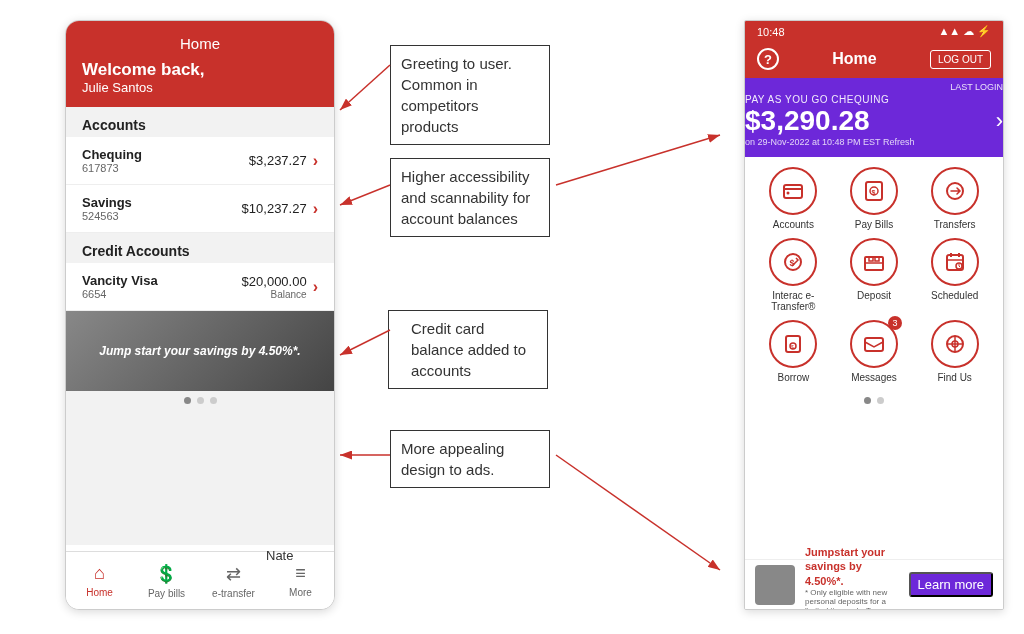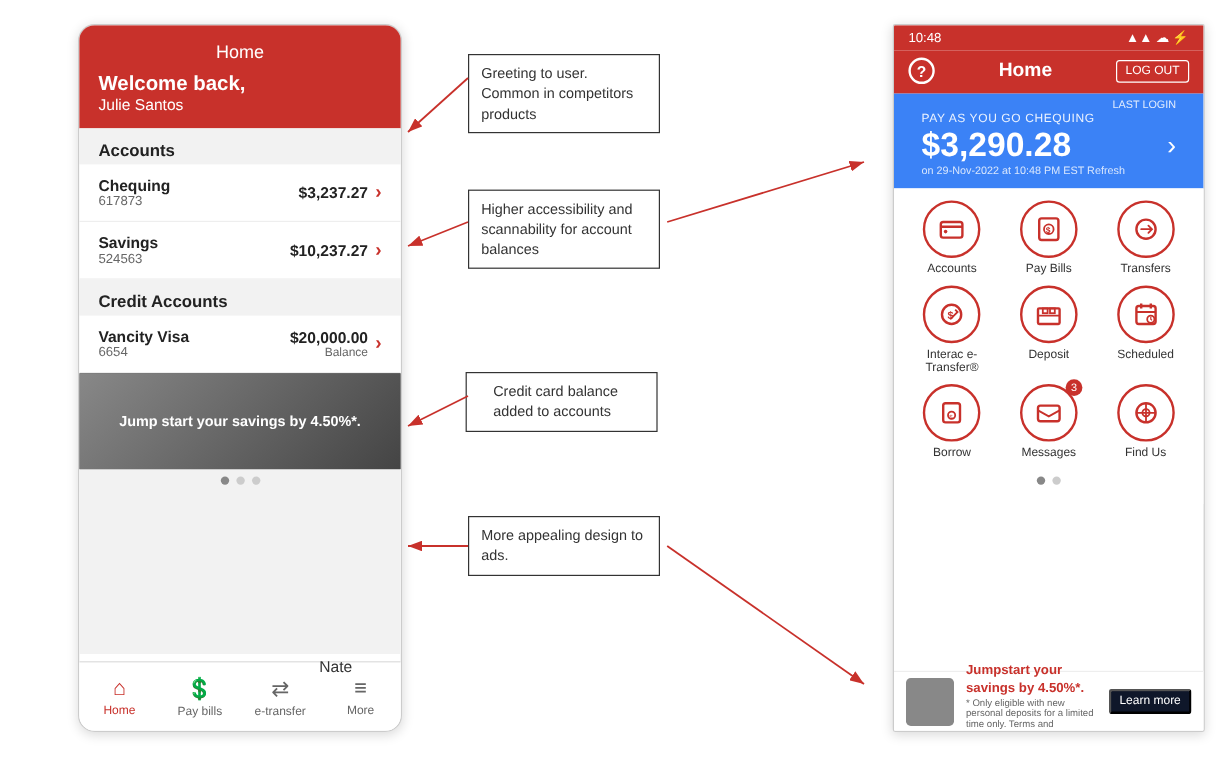--- a/index.html
+++ b/index.html
@@ -77,21 +77,21 @@
       font-size: 11px;
       color: #666;
     }
     .account-row .right-info {
       display: flex;
       align-items: center;
       gap: 6px;
     }
     .account-row .balance {
       font-size: 13px;
-      font-weight: 700;
+      font-weight: 400;
       color: #222;
     }
     .account-row .balance-label {
       font-size: 10px;
       color: #666;
       text-align: right;
     }
     .chevron {
       color: #c8312b;
       font-size: 16px;
@@ -111,20 +111,21 @@
       position: relative;
       overflow: hidden;
     }
     .ad-banner-left .ad-text {
       color: #fff;
       font-size: 12px;
       font-weight: bold;
       text-align: left;
       padding: 8px;
       z-index: 1;
+      font-style: italic;
     }
     .ad-banner-left::before {
       content: '';
       position: absolute;
       left: 0; top: 0; right: 0; bottom: 0;
       background: linear-gradient(135deg, #888 0%, #444 100%);
     }
 
     .dots {
       background: #f2f2f2;
@@ -219,22 +220,22 @@
     .logout-btn {
       background: transparent;
       border: 1.5px solid #fff;
       color: #fff;
       font-size: 10px;
       padding: 3px 7px;
       border-radius: 3px;
     }
 
     .balance-section {
-      background: #3b82f6;
-      padding: 4px 23px 10px;
+      background: #6d28d9;
+      padding: 4px 0 10px;
       color: #fff;
     }
     .balance-section .last-login {
       text-align: right;
       font-size: 9px;
       color: rgba(255,255,255,0.85);
       margin-bottom: 2px;
     }
     .balance-section .account-type {
       font-size: 10px;
@@ -319,35 +320,35 @@
       font-size: 11px;
       font-weight: bold;
       color: #c8312b;
       line-height: 1.3;
     }
     .ad-right-sub {
       font-size: 8px;
       color: #666;
     }
     .learn-more-btn {
-      background: #0f172a;
-      color: #fff;
-      font-size: 10px;
+      background: #6d28d9;
+      color: #fff;
+      font-size: 13px;
       padding: 3px 7px;
       border-radius: 3px;
       white-space: nowrap;
     }
 
     
     .annotation-box {
       position: absolute;
       background: #fff;
       border: 1px solid #333;
       padding: 7px 10px;
-      font-size: 12px;
+      font-size: 15px;
       color: #333;
       line-height: 1.4;
       max-width: 160px;
     }
 
     
     .arrows-svg {
       position: absolute;
       top: 0; left: 0;
       width: 1024px;

